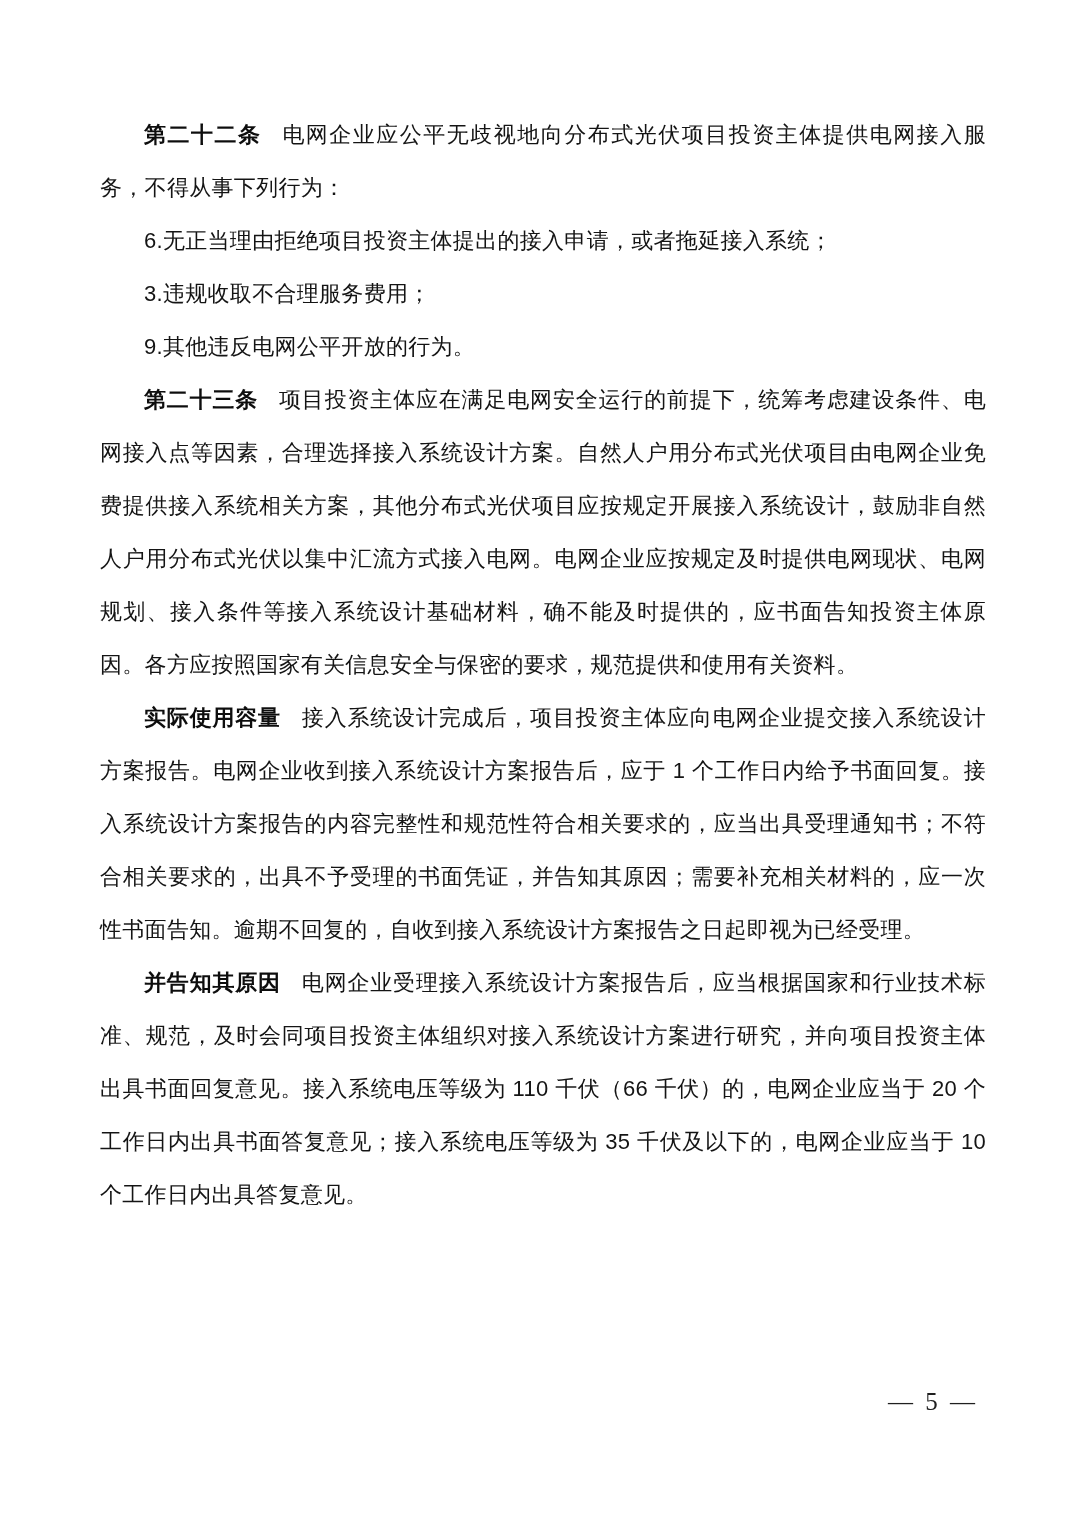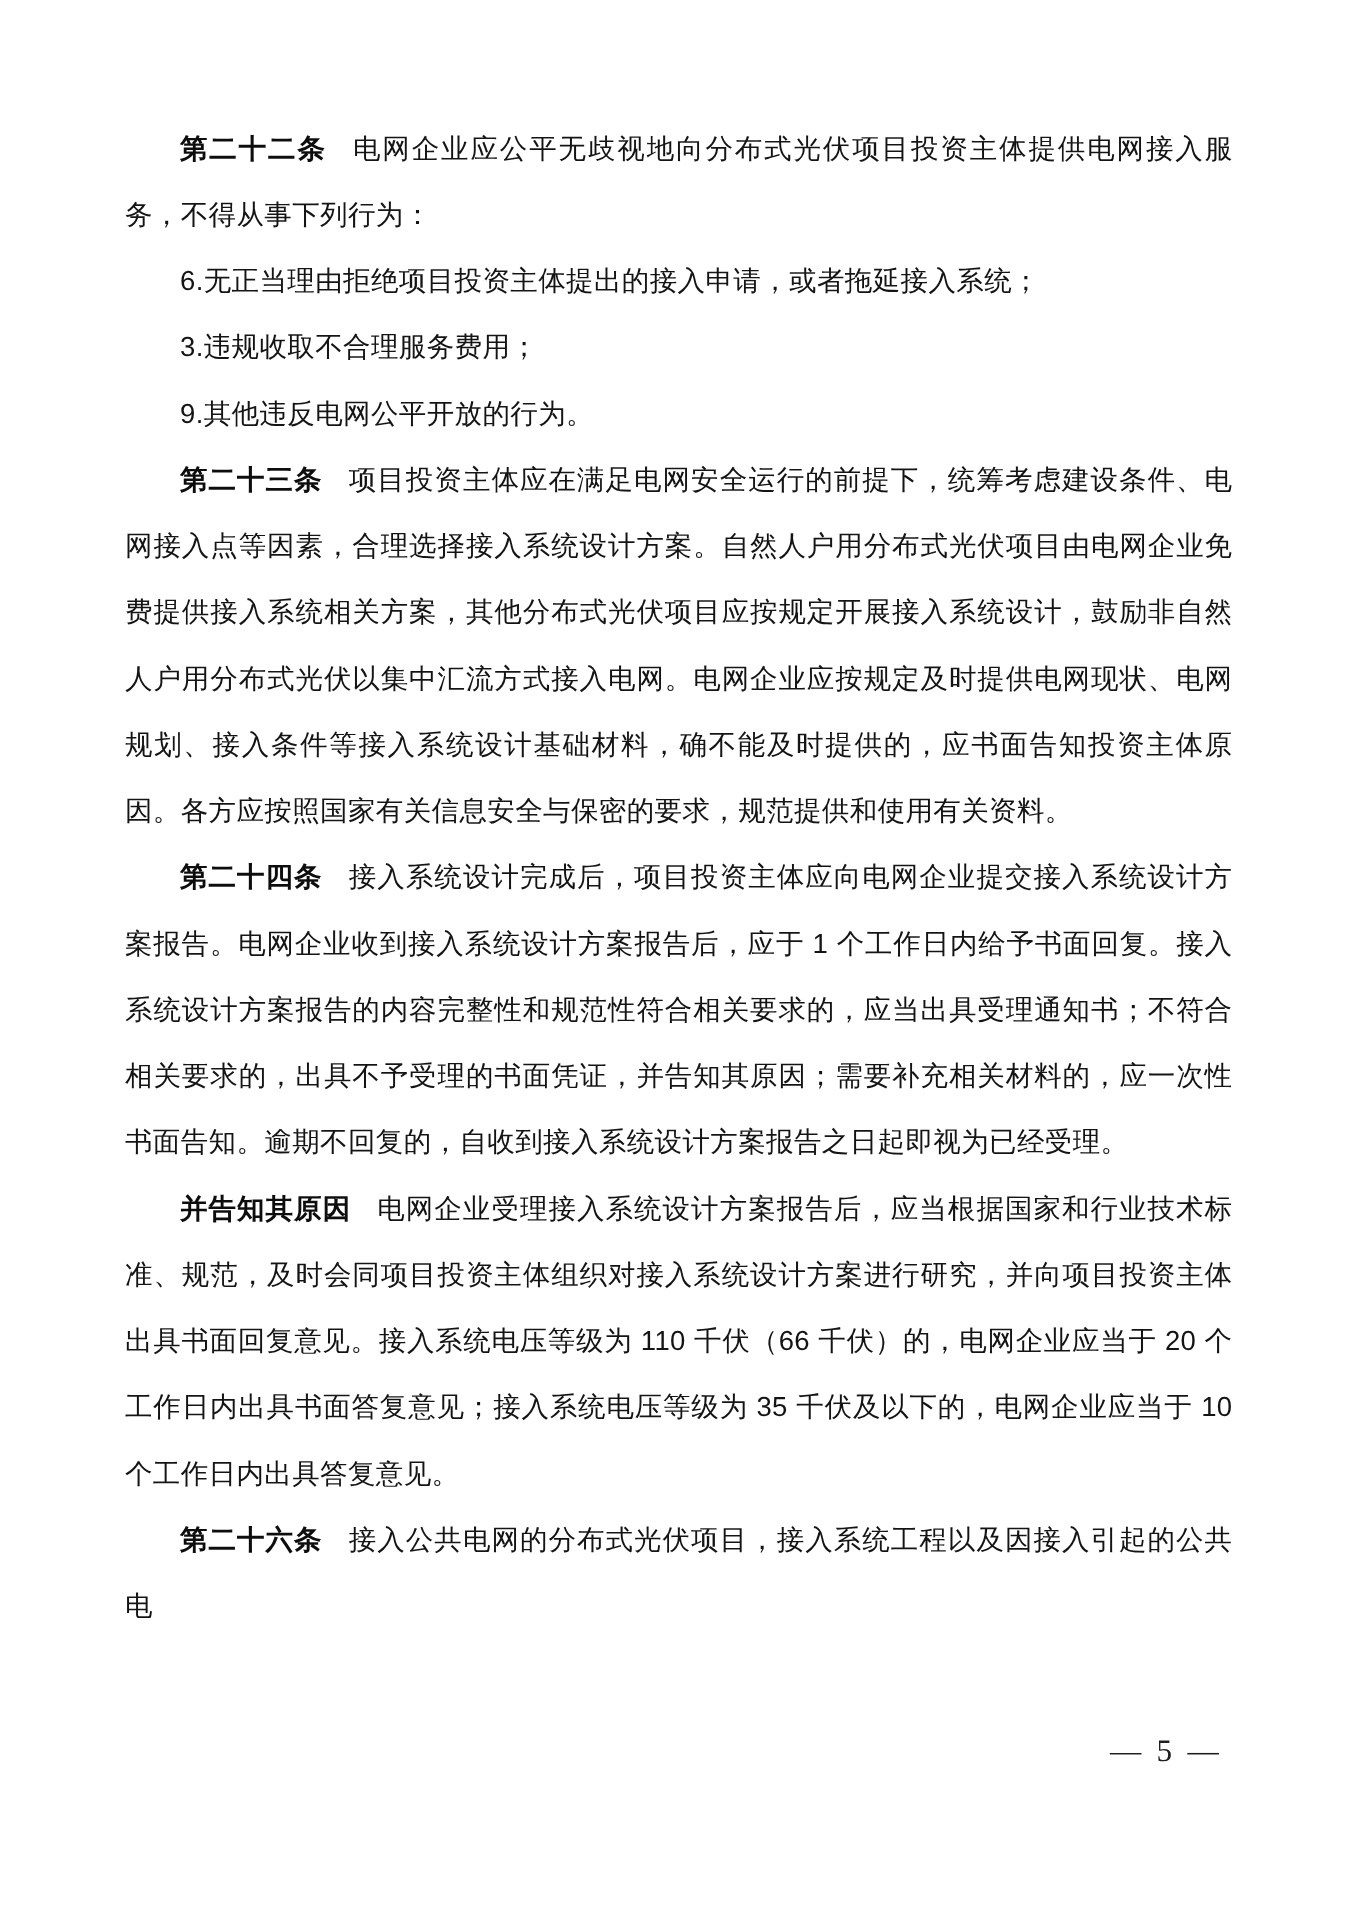--- a/index.html
+++ b/index.html
@@ -10,21 +10,21 @@
   .doc-page {
     position: relative;
     width: 1080px;
     height: 1526px;
     background: #ffffff;
     overflow: hidden;
   }
   .content {
     position: absolute;
     left: 100px;
-    top: 92px;
+    top: 108px;
     width: 886px;
   }
   .para {
     margin: 0;
     font-family: "Liberation Sans", "DejaVu Sans", sans-serif;
     font-size: 22px;
     line-height: 53px;
     color: #141414;
     text-align: justify;
     text-indent: 2em;
@@ -63,27 +63,24 @@
 
     <p class="para">3.违规收取不合理服务费用；</p>
 
     <p class="para">9.其他违反电网公平开放的行为。</p>
 
     <p class="para">
       <span class="art-heading">第二十三条</span><span>项目投资主体应在满足电网安全运行的前提下，统筹考虑建设条件、电网接入点等因素，合理选择接入系统设计方案。自然人户用分布式光伏项目由电网企业免费提供接入系统相关方案，其他分布式光伏项目应按规定开展接入系统设计，鼓励非自然人户用分布式光伏以集中汇流方式接入电网。电网企业应按规定及时提供电网现状、电网规划、接入条件等接入系统设计基础材料，确不能及时提供的，应书面告知投资主体原因。各方应按照国家有关信息安全与保密的要求，规范提供和使用有关资料。</span>
     </p>
 
     <p class="para">
-      <span class="art-heading">第二十四条</span><span>接入系统设计完成后，项目投资主体应向电网企业提交接入系统设计方案报告。电网企业收到接入系统设计方案报告后，应于 1 个工作日内给予书面回复。接入系统设计方案报告的内容完整性和规范性符合相关要求的，应当出具受理通知书；不符合相关要求的，出具不予受理的书面凭证，并告知其原因；需要补充相关材料的，应一次性书面告知。逾期不回复的，自收到接入系统设计方案报告之日起即视为已经受理。</span>
+      <span class="art-heading">实际使用容量</span><span>接入系统设计完成后，项目投资主体应向电网企业提交接入系统设计方案报告。电网企业收到接入系统设计方案报告后，应于 1 个工作日内给予书面回复。接入系统设计方案报告的内容完整性和规范性符合相关要求的，应当出具受理通知书；不符合相关要求的，出具不予受理的书面凭证，并告知其原因；需要补充相关材料的，应一次性书面告知。逾期不回复的，自收到接入系统设计方案报告之日起即视为已经受理。</span>
     </p>
 
     <p class="para">
       <span class="art-heading">并告知其原因</span><span>电网企业受理接入系统设计方案报告后，应当根据国家和行业技术标准、规范，及时会同项目投资主体组织对接入系统设计方案进行研究，并向项目投资主体出具书面回复意见。接入系统电压等级为 110 千伏（66 千伏）的，电网企业应当于 20 个工作日内出具书面答复意见；接入系统电压等级为 35 千伏及以下的，电网企业应当于 10 个工作日内出具答复意见。</span>
     </p>
 
-    <p class="para">
-      <span class="art-heading">第二十六条</span><span>接入公共电网的分布式光伏项目，接入系统工程以及因接入引起的公共电</span>
-    </p>
 
   </div>
 
   <div class="page-num">— 5 —</div>
 </div>
 
 </body></html>

